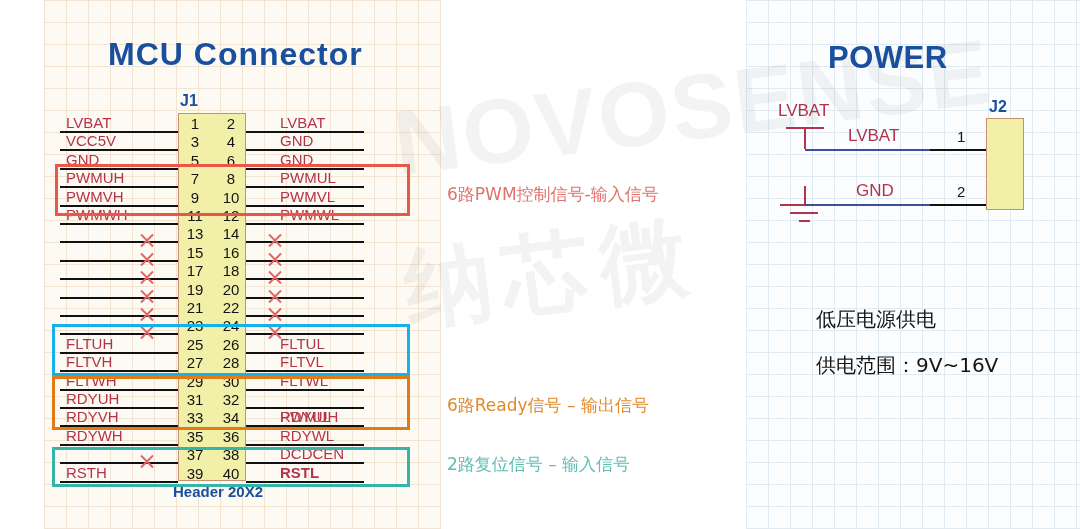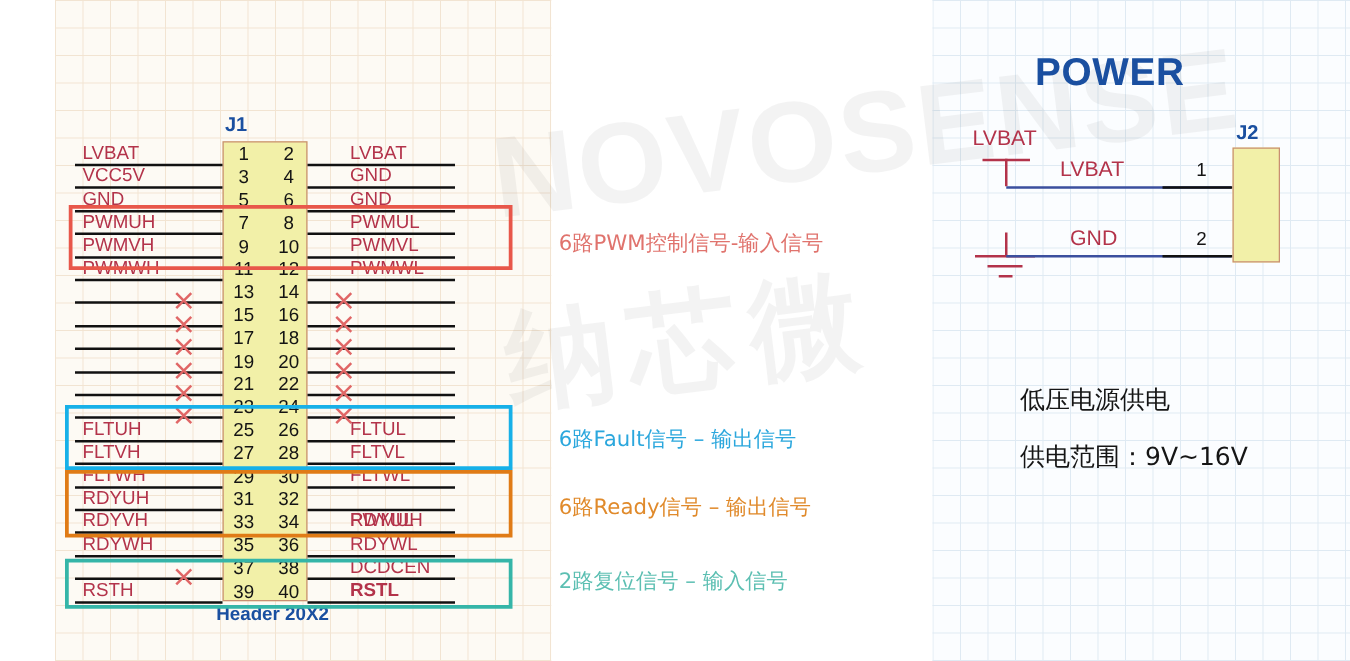--- a/index.html
+++ b/index.html
@@ -139,20 +139,21 @@
 <body>
 
 <div id="root">
 
   <div class="grid" id="grid-left"></div>
   <div class="grid blue" id="grid-right"></div>
 
   <div class="wm" id="wm-en">NOVOSENSE</div>
   <div class="wm" id="wm-cn">纳芯微</div>
 
+  <div class="title" id="title-mcu">MCU   Connector</div>
   <div class="title" id="title-power">POWER</div>
 
   <div id="j1-body"></div>
   <div id="j1-ref">J1</div>
   <div id="j1-footer">Header 20X2</div>
 
   <div id="j1-rows">
       <div class="pinrow" style="top: 113px;">
         <div class="pnum l">1</div>
         <div class="pnum r">2</div>
@@ -314,21 +315,20 @@
       <div class="net l" style="top: 464.6px;">RSTH</div>
       <div class="net r" style="top: 464.6px; font-weight: bold;">RSTL</div>
     </div>
 
   <div class="hbox" id="hbox-pwm"></div>
   <div class="hbox" id="hbox-flt"></div>
   <div class="hbox" id="hbox-rdy"></div>
   <div class="hbox" id="hbox-rst"></div>
 
   <div class="anno" id="anno-pwm">6路PWM控制信号-输入信号</div>
-  <div class="anno" id="anno-flt">6路Fault信号 – 输出信号</div>
   <div class="anno" id="anno-rdy">6路Ready信号 – 输出信号</div>
   <div class="anno" id="anno-rst">2路复位信号 – 输入信号</div>
 
   <div id="lvbat-tag">LVBAT</div>
   <div id="sym-lvbat">
     <div class="bar"></div>
       <div class="stem"></div>
   </div>
   <div id="sym-gnd">
     <div class="stem"></div>

